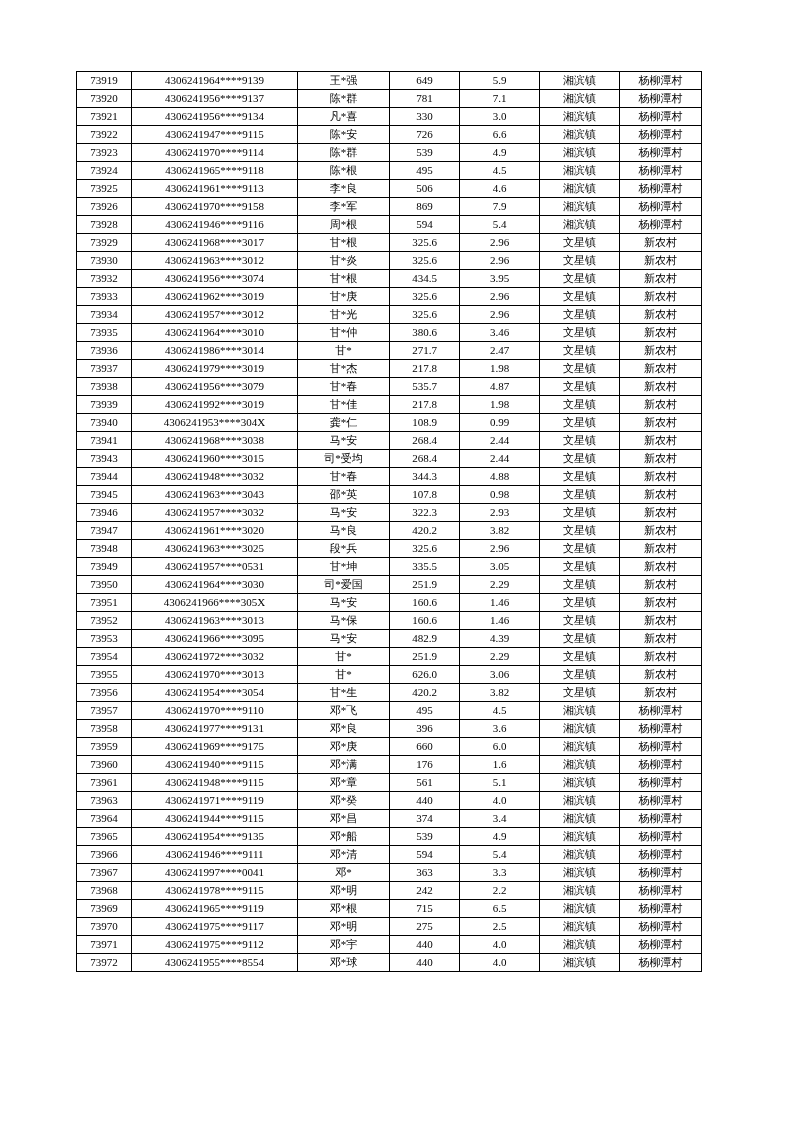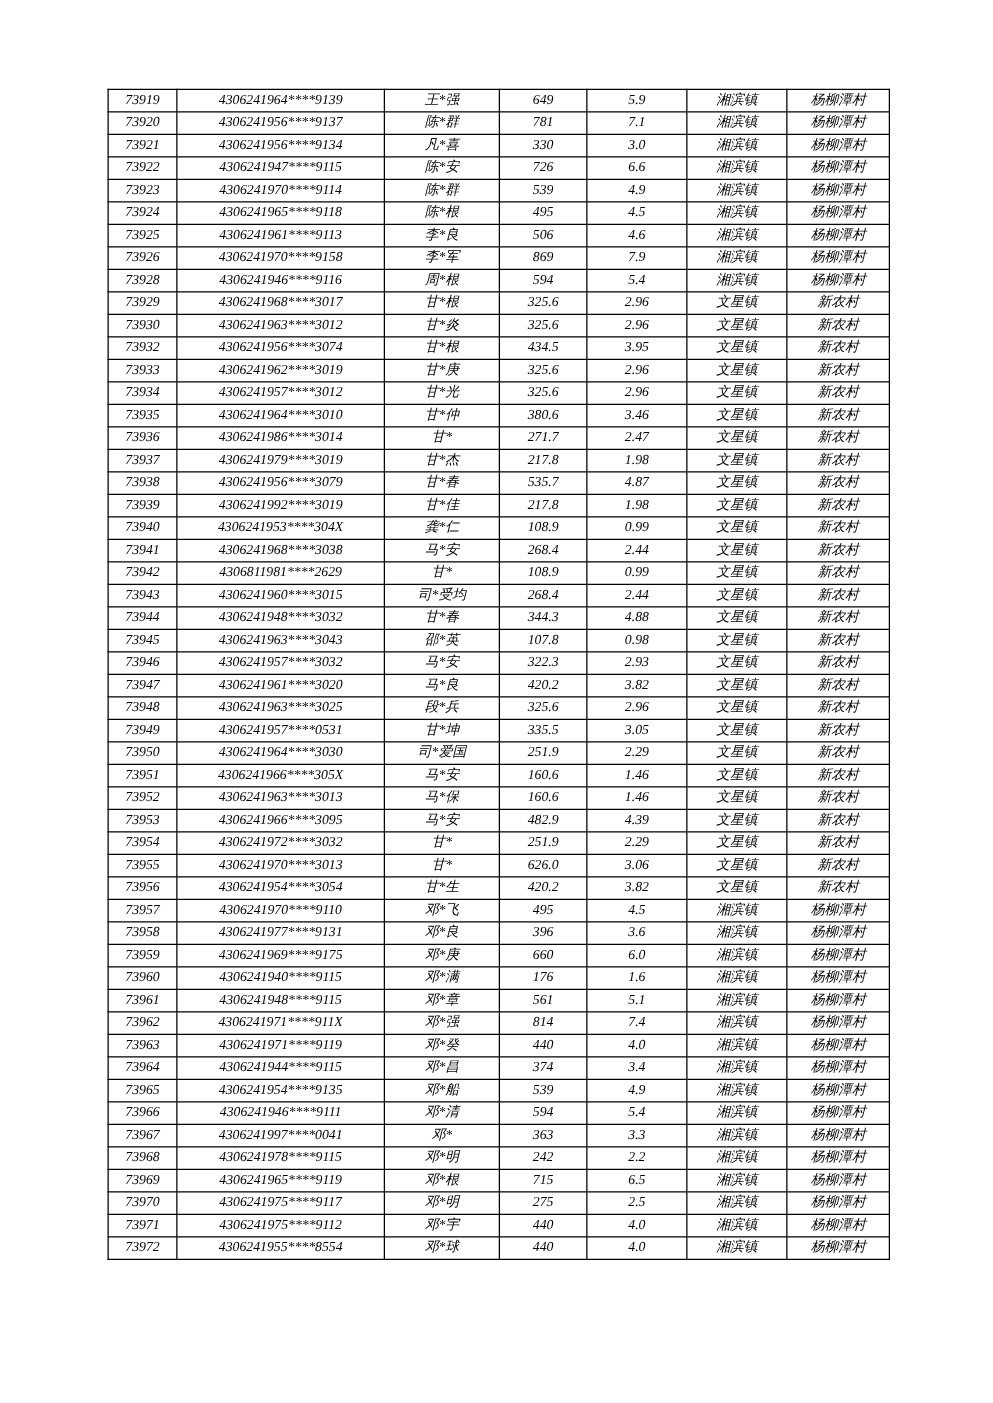--- a/index.html
+++ b/index.html
@@ -10,23 +10,22 @@
     width: 794px;
     height: 1122px;
     background: #ffffff;
     position: relative;
     font-family: "Liberation Serif", "DejaVu Serif", serif;
     color: #000000;
     overflow: hidden;
   }
   .sheet {
     position: absolute;
-    left: 86px;
+    left: 76px;
     top: 71px;
-    font-style: italic;
   }
   table.data-table {
     border-collapse: collapse;
     table-layout: fixed;
     width: 625px;
   }
   table.data-table td {
     border: 1px solid #000000;
     font-size: 11px;
     line-height: 17px;
@@ -244,29 +243,20 @@
         <tr>
           <td>73941</td>
           <td>4306241968****3038</td>
           <td>马*安</td>
           <td>268.4</td>
           <td>2.44</td>
           <td>文星镇</td>
           <td>新农村</td>
         </tr>
         <tr>
-          <td>73942</td>
-          <td>4306811981****2629</td>
-          <td>甘*</td>
-          <td>108.9</td>
-          <td>0.99</td>
-          <td>文星镇</td>
-          <td>新农村</td>
-        </tr>
-        <tr>
           <td>73943</td>
           <td>4306241960****3015</td>
           <td>司*受均</td>
           <td>268.4</td>
           <td>2.44</td>
           <td>文星镇</td>
           <td>新农村</td>
         </tr>
         <tr>
           <td>73944</td>
@@ -424,29 +414,20 @@
         <tr>
           <td>73961</td>
           <td>4306241948****9115</td>
           <td>邓*章</td>
           <td>561</td>
           <td>5.1</td>
           <td>湘滨镇</td>
           <td>杨柳潭村</td>
         </tr>
         <tr>
-          <td>73962</td>
-          <td>4306241971****911X</td>
-          <td>邓*强</td>
-          <td>814</td>
-          <td>7.4</td>
-          <td>湘滨镇</td>
-          <td>杨柳潭村</td>
-        </tr>
-        <tr>
           <td>73963</td>
           <td>4306241971****9119</td>
           <td>邓*癸</td>
           <td>440</td>
           <td>4.0</td>
           <td>湘滨镇</td>
           <td>杨柳潭村</td>
         </tr>
         <tr>
           <td>73964</td>

